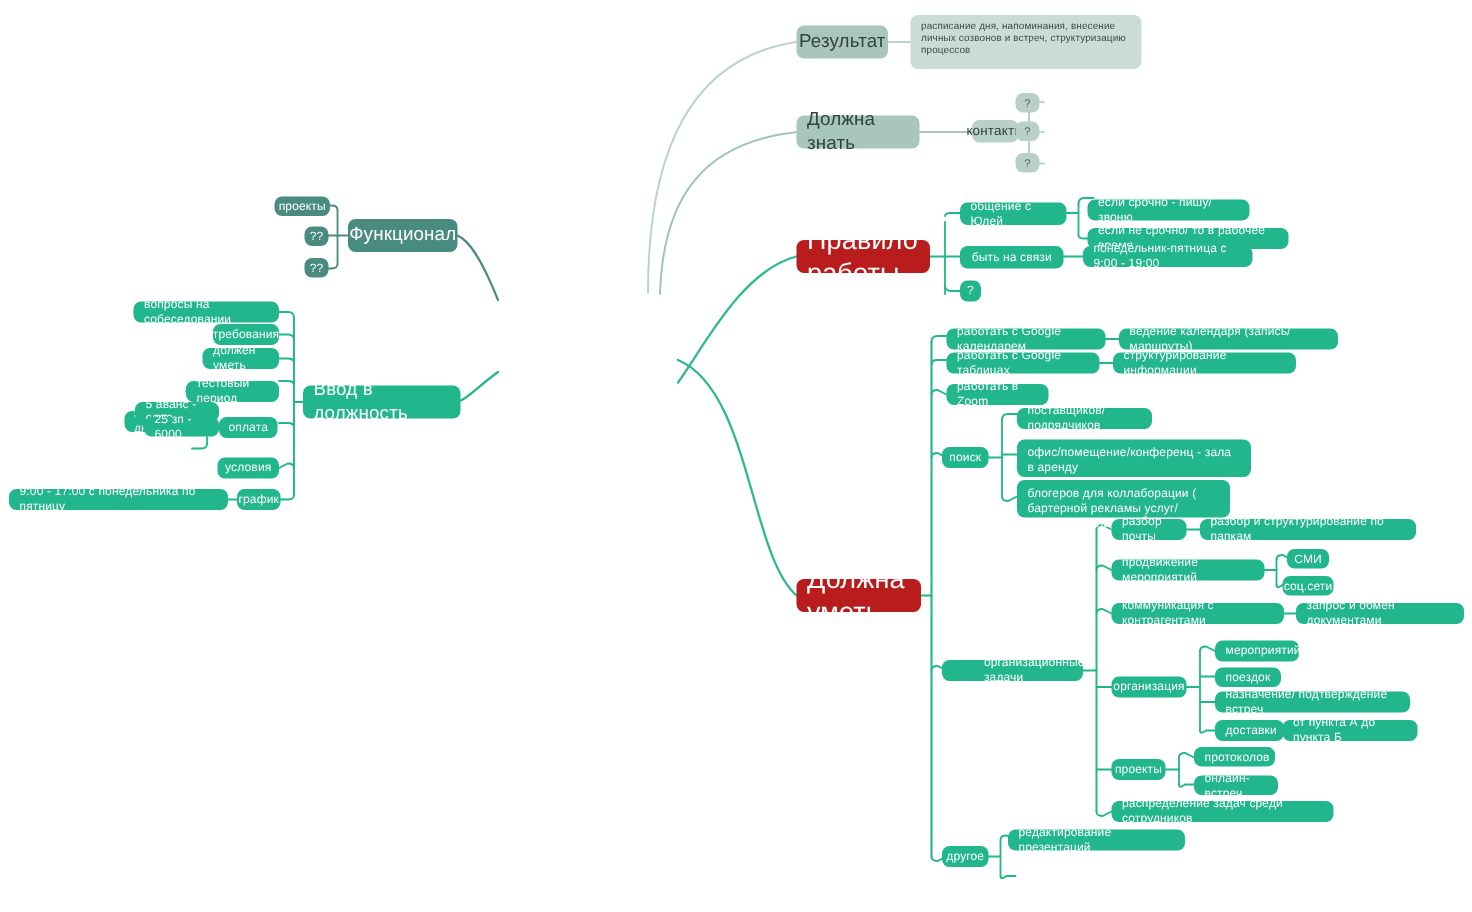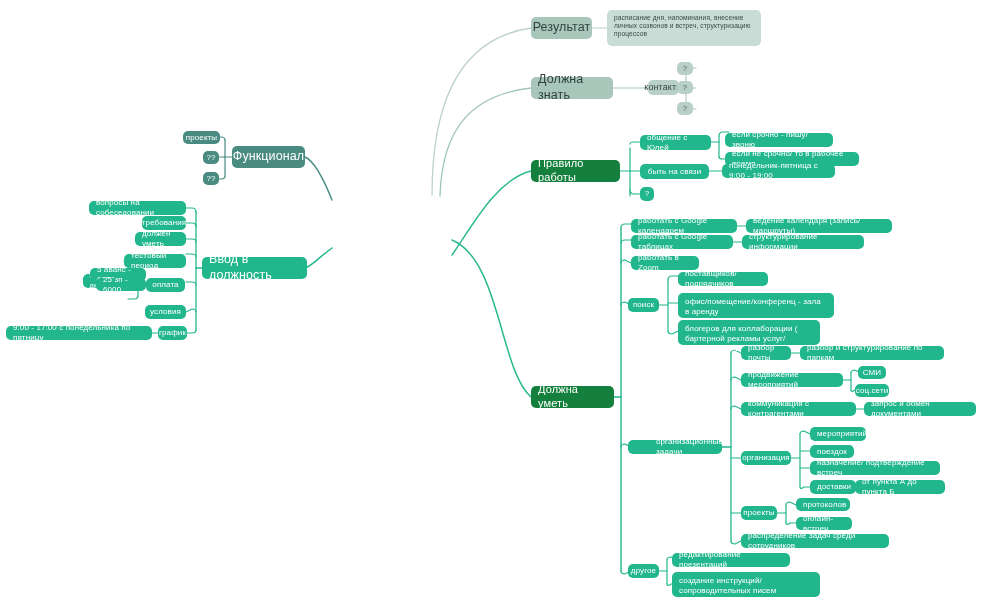--- a/index.html
+++ b/index.html
@@ -100,23 +100,23 @@
   }
   .n-teal-wrap {
     background: #21b68c;
     color: #ffffff;
     font-size: 8px;
     align-items: flex-start;
     padding-top: 4px;
     justify-content: flex-start;
   }
   .n-green-main {
-    background: #15803d;
-    color: #ffffff;
-    font-size: 11px;
+    background: #b91c1c;
+    color: #ffffff;
+    font-size: 18px;
     justify-content: center;
   }
 </style>
 </head>
 <body>
 
 <div id="canvas">
 
   <svg id="edges" viewBox="0 0 981 608">
     <g fill="none" stroke-linecap="round">
@@ -311,15 +311,14 @@
   <div class="node n-teal-l" style="left:810px; top:480px; width:46px; height:14px;">доставки</div>
   <div class="node n-teal-l" style="left:855px; top:480px; width:90px; height:14px;">от пункта А до пункта Б</div>
 
   <div class="node n-teal" style="left:741px; top:506px; width:36px; height:14px;">проекты</div>
   <div class="node n-teal-l" style="left:796px; top:498px; width:54px; height:13px;">протоколов</div>
   <div class="node n-teal-l" style="left:796px; top:517px; width:56px; height:13px;">онлайн-встреч</div>
 
   <div class="node n-teal-l" style="left:741px; top:534px; width:148px; height:14px;">распределение задач среди сотрудников</div>
 
   <div class="node n-teal-l" style="left:672px; top:553px; width:118px; height:14px;">редактирование презентаций</div>
-  <div class="node n-teal-wrap" style="left:672px; top:572px; width:148px; height:25px;">создание инструкций/сопроводительных писем</div>
 
 </div>
 
 </body></html>

